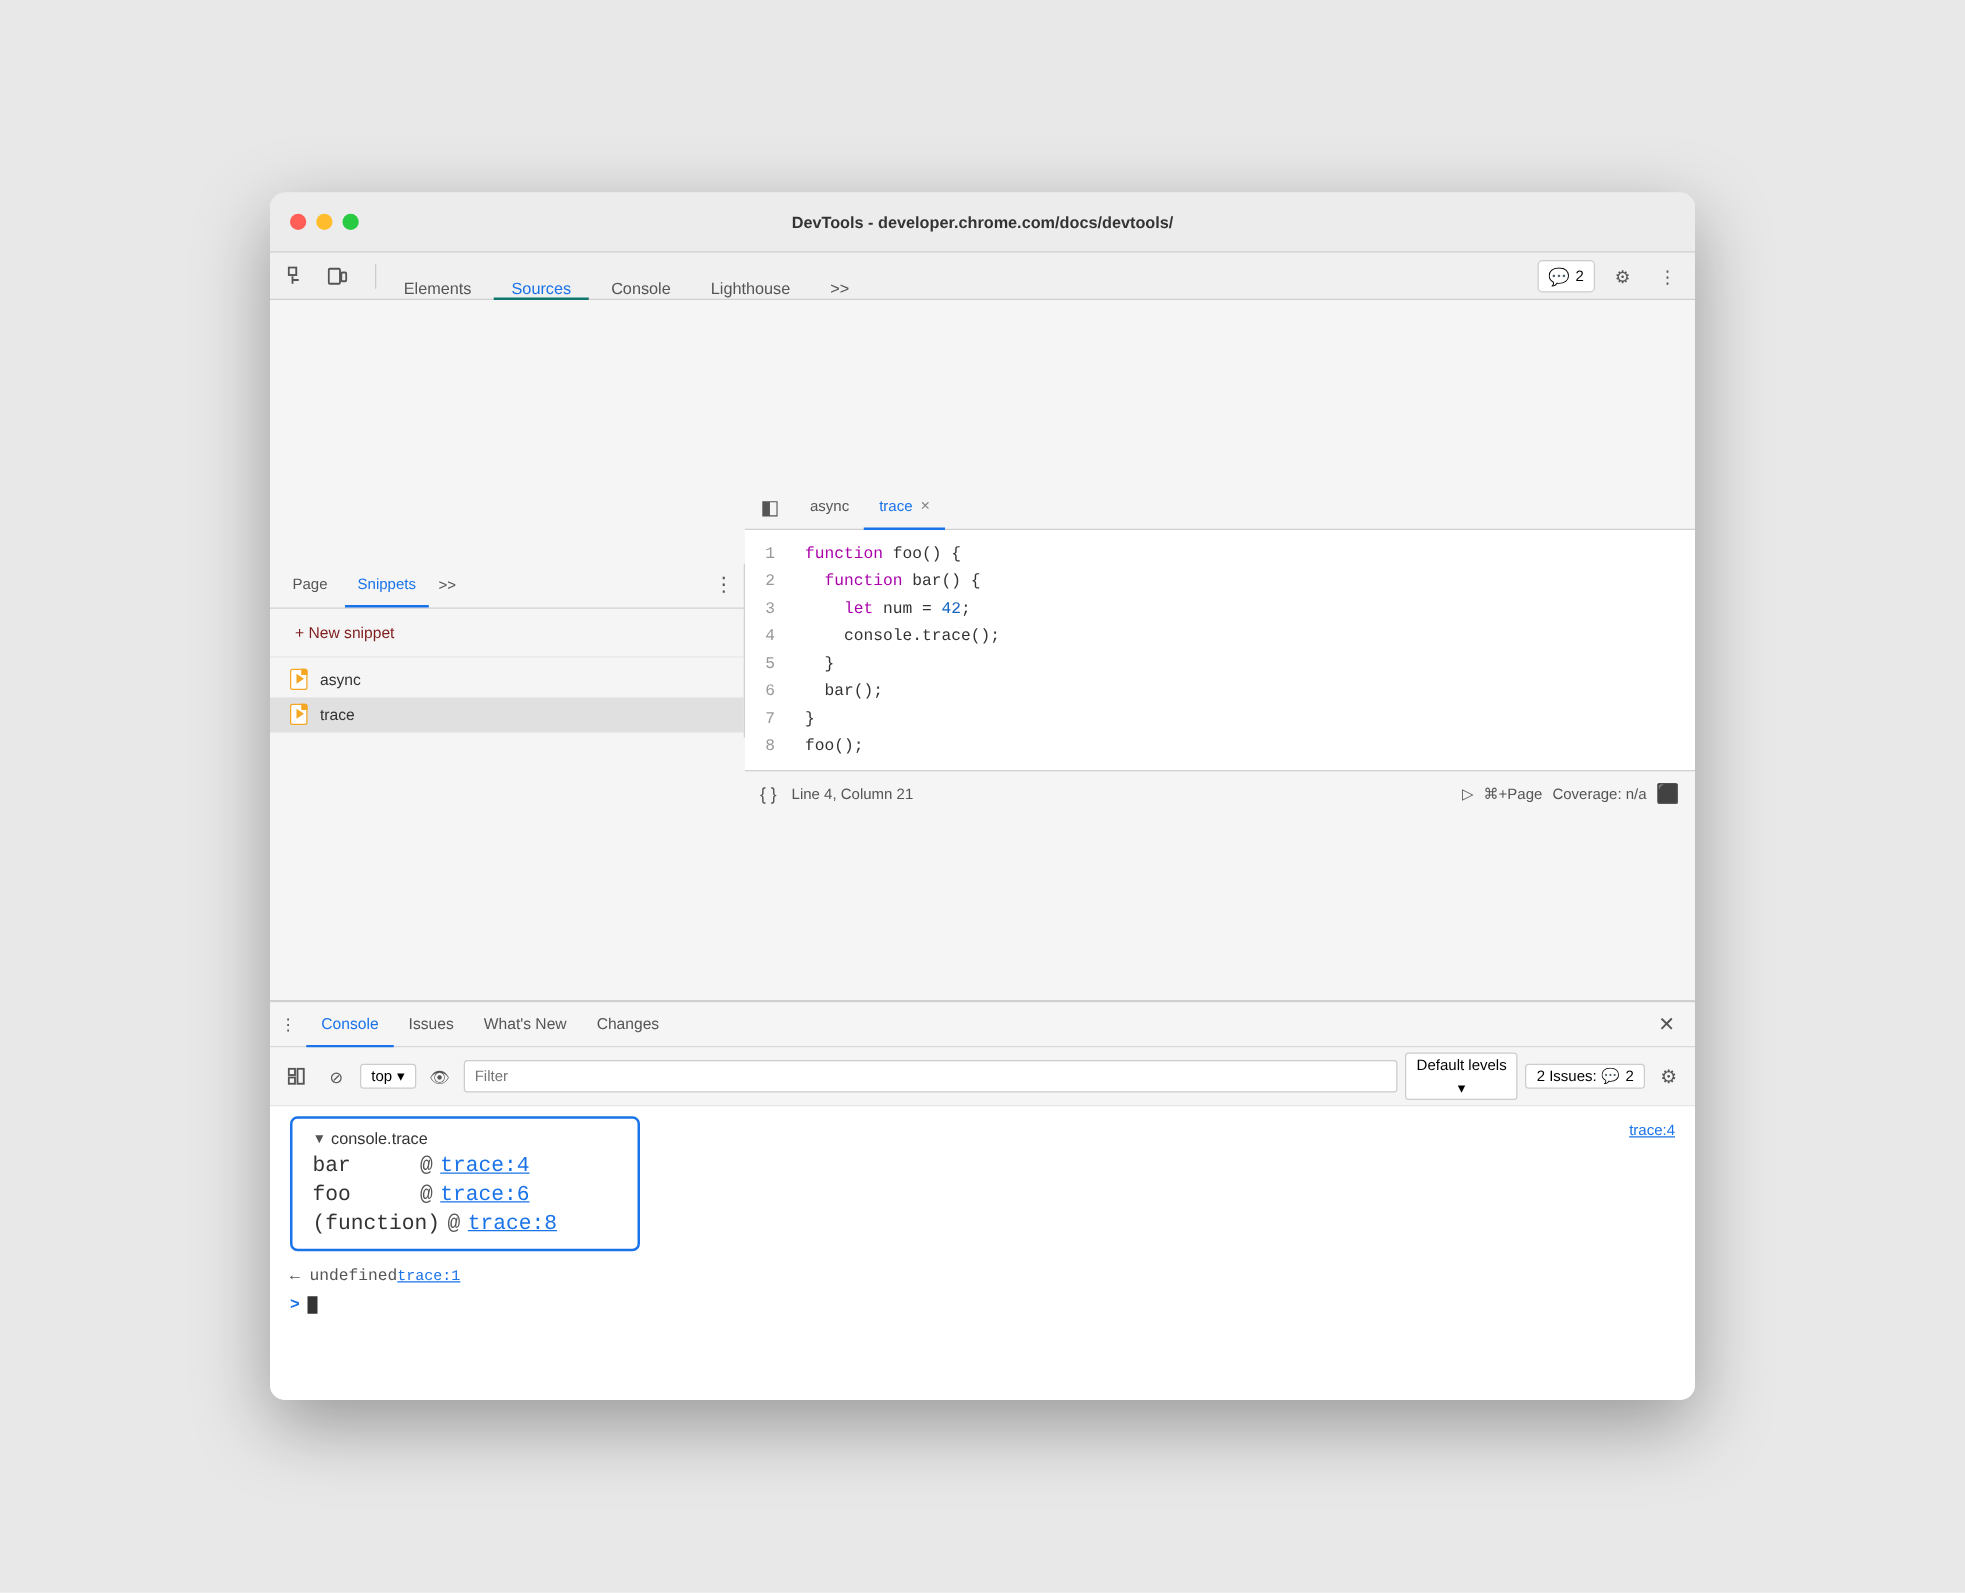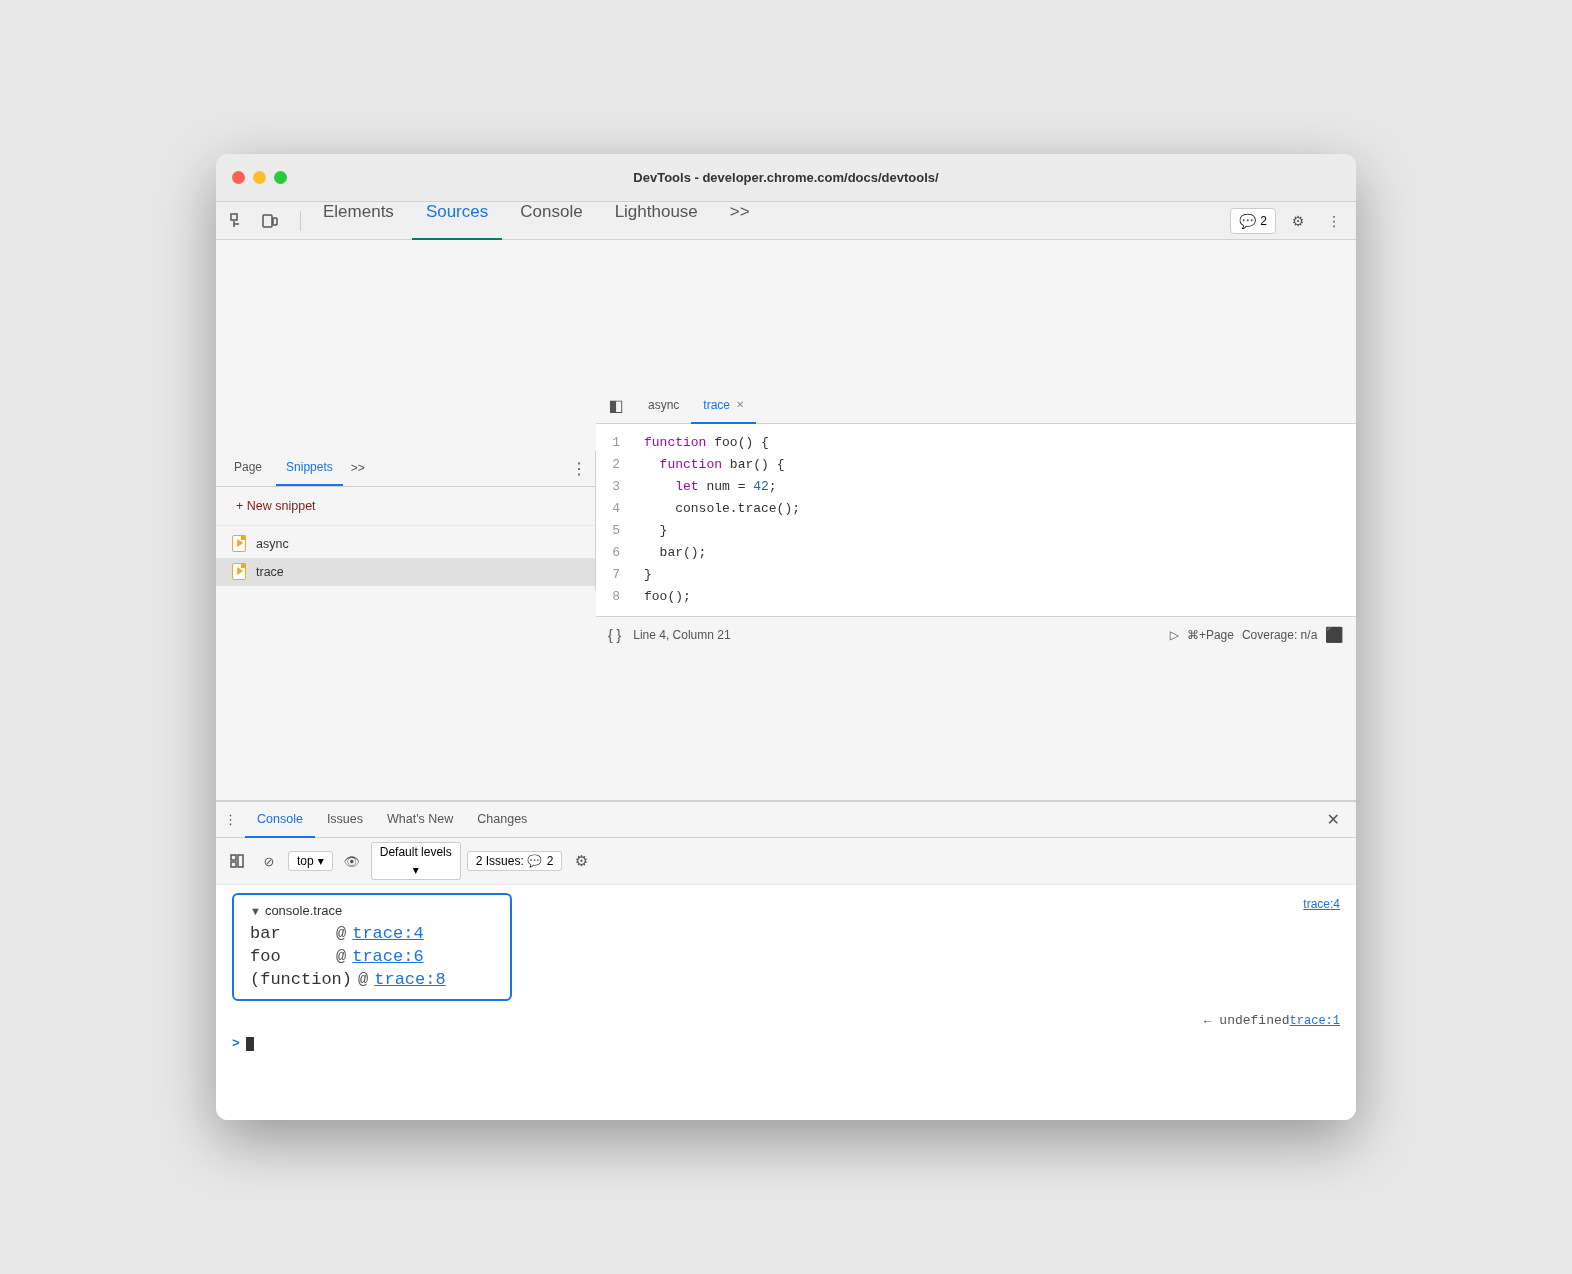--- a/index.html
+++ b/index.html
@@ -70,22 +70,22 @@
       border-radius: 4px;
       cursor: pointer;
       color: #555;
       font-size: 14px;
     }
     .nav-divider { width: 1px; height: 20px; background: #ccc; margin: 0 4px; }
     .nav-tab {
       padding: 0 14px;
       height: 38px;
       display: flex;
-      align-items: flex-start;
-      font-size: 17px;
+      align-items: flex-end;
+      font-size: 13px;
       color: #555;
       cursor: pointer;
       border-bottom: 2px solid transparent;
       white-space: nowrap;
     }
     .nav-tab.active {
       color: #1a73e8;
       border-bottom: 2px solid #0f766e;
     }
     .nav-right {
@@ -424,21 +424,21 @@
       font-size: 17px;
       font-family: 'Courier New', Courier, monospace;
       padding: 2px 0;
     }
     .trace-fn { color: #333; min-width: 80px; }
     .trace-at { color: #555; margin: 0 6px; }
     .trace-link { color: #1a73e8; text-decoration: underline; cursor: pointer; }
     .console-row {
       display: flex;
       align-items: center;
-      justify-content: flex-end;
+      justify-content: flex-start;
       font-size: 13px;
       font-family: 'Courier New', Courier, monospace;
       padding: 4px 0;
       color: #555;
     }
     .console-source { color: #1a73e8; text-decoration: underline; cursor: pointer; font-size: 12px; }
     .console-prompt {
       display: flex;
       align-items: center;
       gap: 6px;
@@ -628,20 +628,21 @@
           <rect x="8" y="1" width="5" height="12" stroke="#555" stroke-width="1.5"></rect>
           <rect x="1" y="8" width="5" height="5" stroke="#555" stroke-width="1.5"></rect>
         </svg>
       </div>
       <div class="console-btn">⊘</div>
       <div class="top-select">
         <span>top</span>
         <span>▾</span>
       </div>
       <div class="console-btn">👁</div>
+      <input class="filter-input" placeholder="Filter" style="">
       <div class="levels-btn">
         <span>Default levels</span>
         <span>▾</span>
       </div>
       <div class="issues-badge">
         <span>2 Issues:</span>
         <span style="color:#1a73e8;">💬</span>
         <span>2</span>
       </div>
       <div class="console-btn console-gear">⚙</div>

